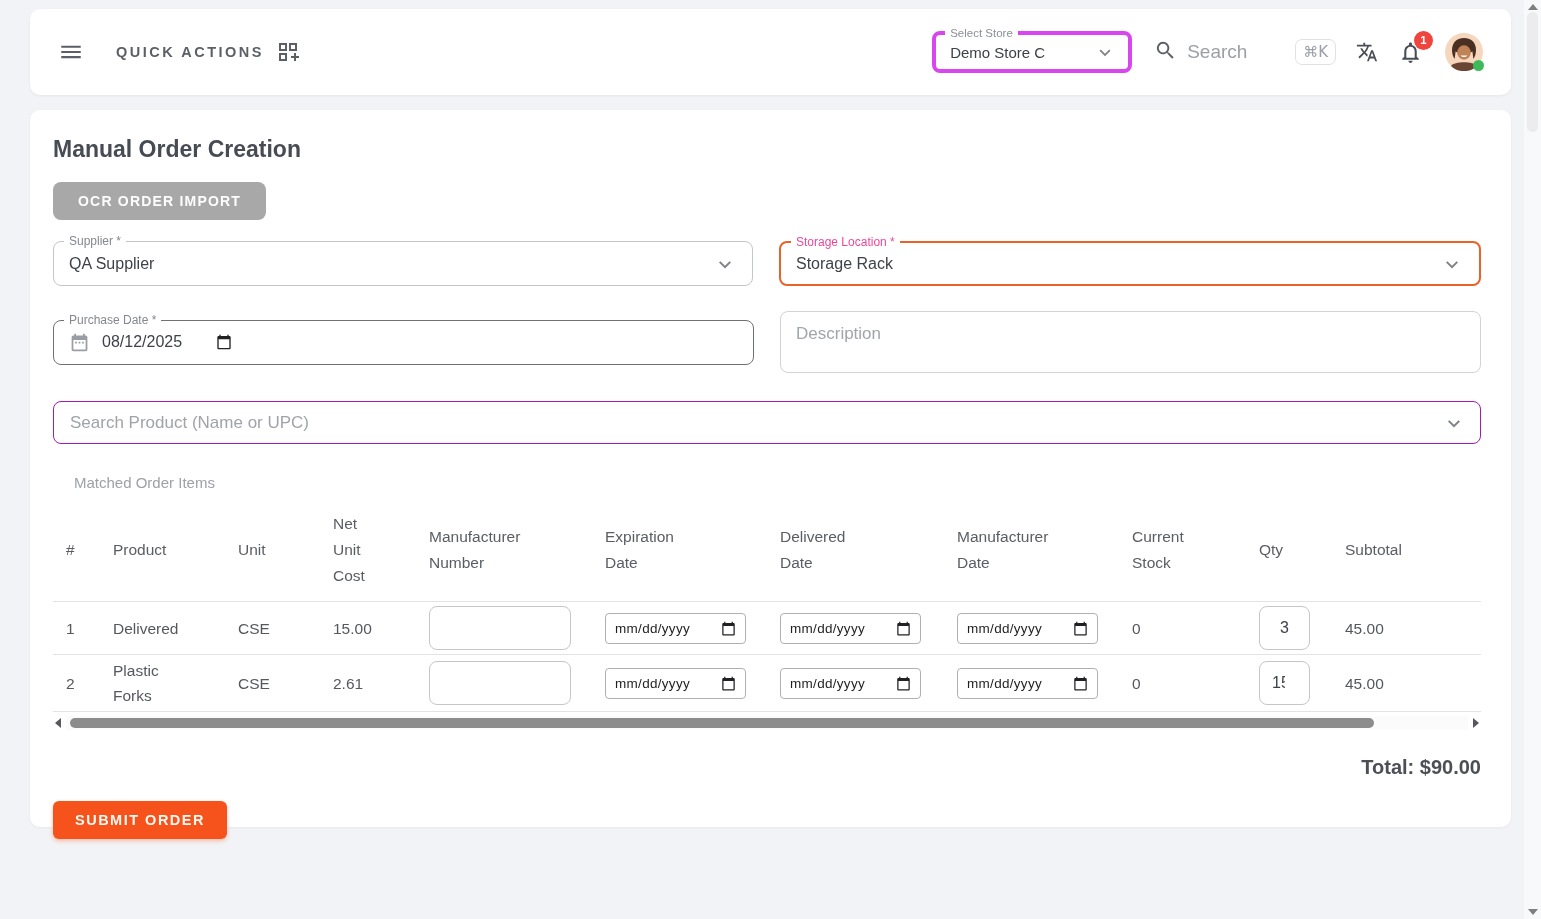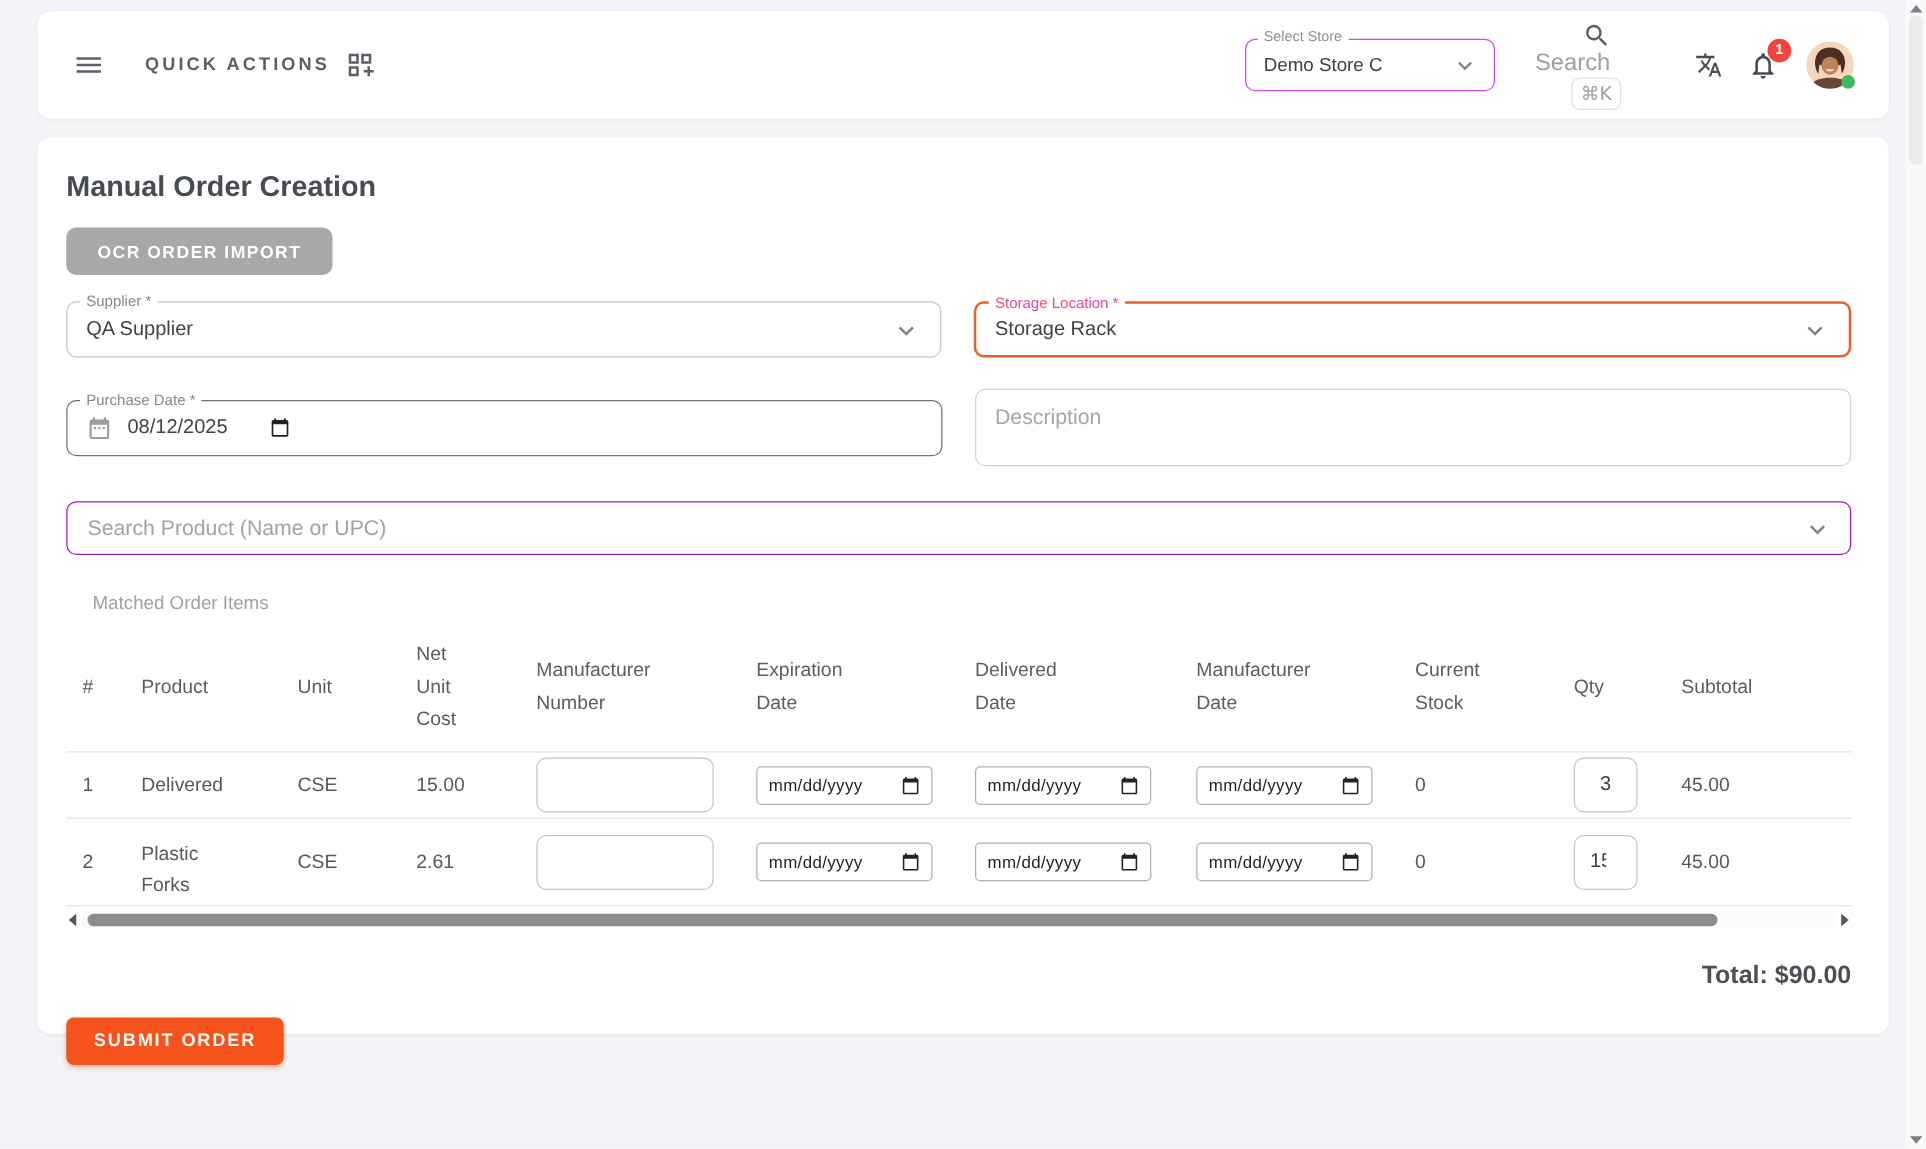--- a/index.html
+++ b/index.html
@@ -20,30 +20,30 @@
     display:flex; align-items:center; padding:0 28px;
   }
   .icon-btn { background:none; border:none; cursor:pointer; display:flex; align-items:center; }
   .qa-label {
     margin-left:32px; font-size:14.5px; font-weight:700; letter-spacing:2.5px;
     color:#5c5f66;
   }
   .qa-grid { margin-left:12px; }
   .store-select {
     margin-left:auto; position:relative; width:200px; height:42px;
-    border:1px solid #d946ef; border-radius:8px;
+    border:4px solid #d946ef; border-radius:8px;
     display:flex; align-items:center; padding:0 12px 0 14px; cursor:pointer;
     background:#fff;
   }
   .store-select .flabel {
     position:absolute; top:-8px; left:9px; background:#fff; padding:0 5px;
     font-size:11.5px; color:#8c8f96;
   }
   .store-select .fvalue { font-size:15px; color:#3d4047; flex:1; }
-  .searchbox { display:flex; align-items:center; margin-left:22px;flex-direction:column; }
+  .searchbox { display:flex; margin-left:22px; }
   .searchbox input {
     border:none; outline:none; width:108px; margin-left:10px;
     font-size:19px; font-family:"Liberation Sans", sans-serif; color:#3d4047; background:transparent;
   }
   .searchbox input::placeholder { color:#9ba0a8; }
   .kbd {
     border:1px solid #e0e1e4; border-radius:7px; padding:3px 7px;
     font-family:"DejaVu Sans", sans-serif; font-size:15px; color:#9ba0a8;
   }
   .tool { margin-left:20px; position:relative; }
@@ -115,21 +115,21 @@
     grid-template-columns:47px 125px 95px 96px 176px 175px 177px 175px 127px 86px 1fr;
     align-items:center;
   }
   .thead > div, .trow > div { padding-left:13px; }
   .thead { border-bottom:1px solid #e2e3e6; padding:12px 0; }
   .thead .hcell { font-size:15.5px; color:#5a5d64; line-height:26px; }
   .thead .hcell span { display:inline-block; max-width:92px; vertical-align:top; }
   .thead .hcell.narrow span { max-width:36px; }
   .trow { border-bottom:1px solid #e2e3e6; min-height:53px; padding:3px 0; }
   .trow .cell { font-size:15.5px; color:#55585f; line-height:25px; }
-  .trow .cell .wrapname { display:inline-block; max-width:62px;margin-top:13px; }
+  .trow .cell .wrapname { display:inline-block; max-width:62px; }
   .txt-input {
     width:142px; height:44px; border:1px solid #c4c6ca; border-radius:8px;
     font-family:"Liberation Sans", sans-serif; font-size:16px; color:#3f424a;
     padding:0 12px; outline:none;
   }
   .date-input {
     width:141px; height:31px; border:1px solid #aeb0b4; border-radius:4px;
     display:flex; align-items:center; padding:0 9px; cursor:text; background:#fff;
   }
   .date-input .ph { flex:1; font-size:13.5px; color:#1f1f1f; letter-spacing:.3px; }

